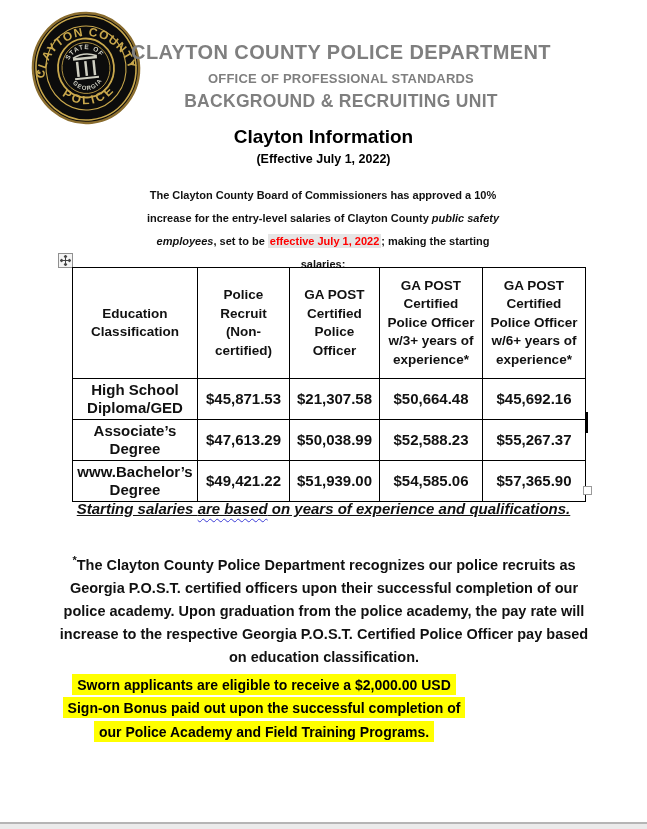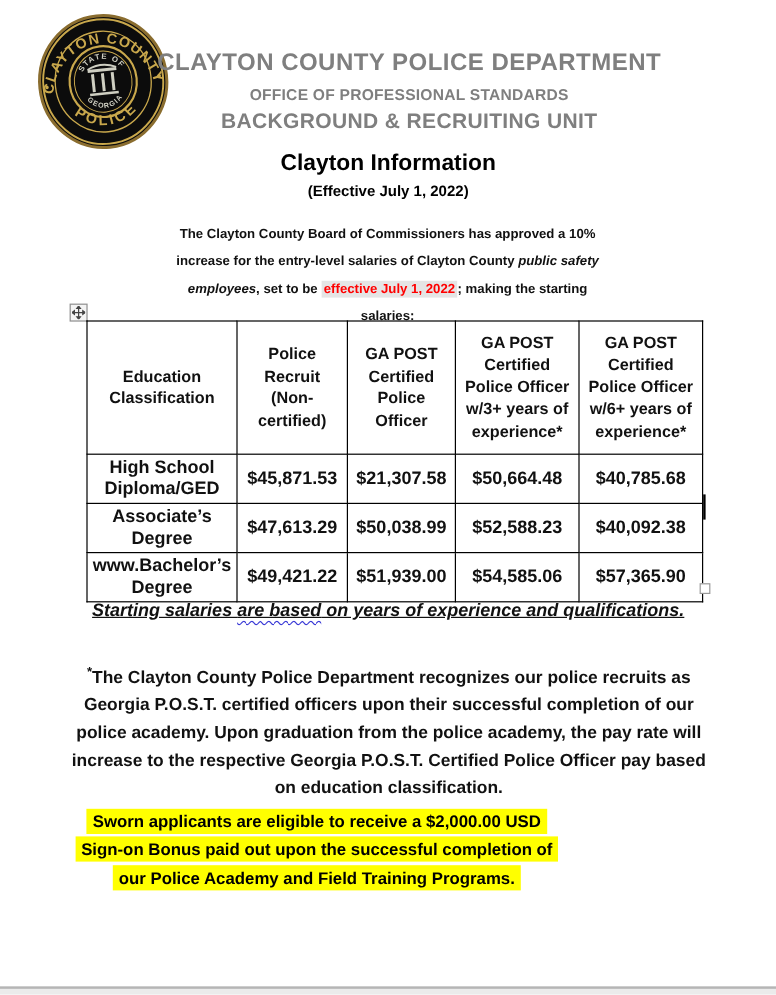--- a/index.html
+++ b/index.html
@@ -147,28 +147,28 @@
       <th>GA POST Certified Police Officer w/3+ years of experience*</th>
       <th>GA POST Certified Police Officer w/6+ years of experience*</th>
     </tr>
   </thead>
   <tbody>
     <tr>
       <td>High School Diploma/GED</td>
       <td>$45,871.53</td>
       <td>$21,307.58</td>
       <td>$50,664.48</td>
-      <td>$40,785.68</td>
+      <td>$45,692.16</td>
     </tr>
     <tr>
       <td>Associate’s Degree</td>
       <td>$47,613.29</td>
       <td>$50,038.99</td>
       <td>$52,588.23</td>
-      <td>$40,092.38</td>
+      <td>$55,267.37</td>
     </tr>
     <tr>
       <td>www.Bachelor’s Degree</td>
       <td>$49,421.22</td>
       <td>$51,939.00</td>
       <td>$54,585.06</td>
       <td>$57,365.90</td>
     </tr>
   </tbody>
 </table>

